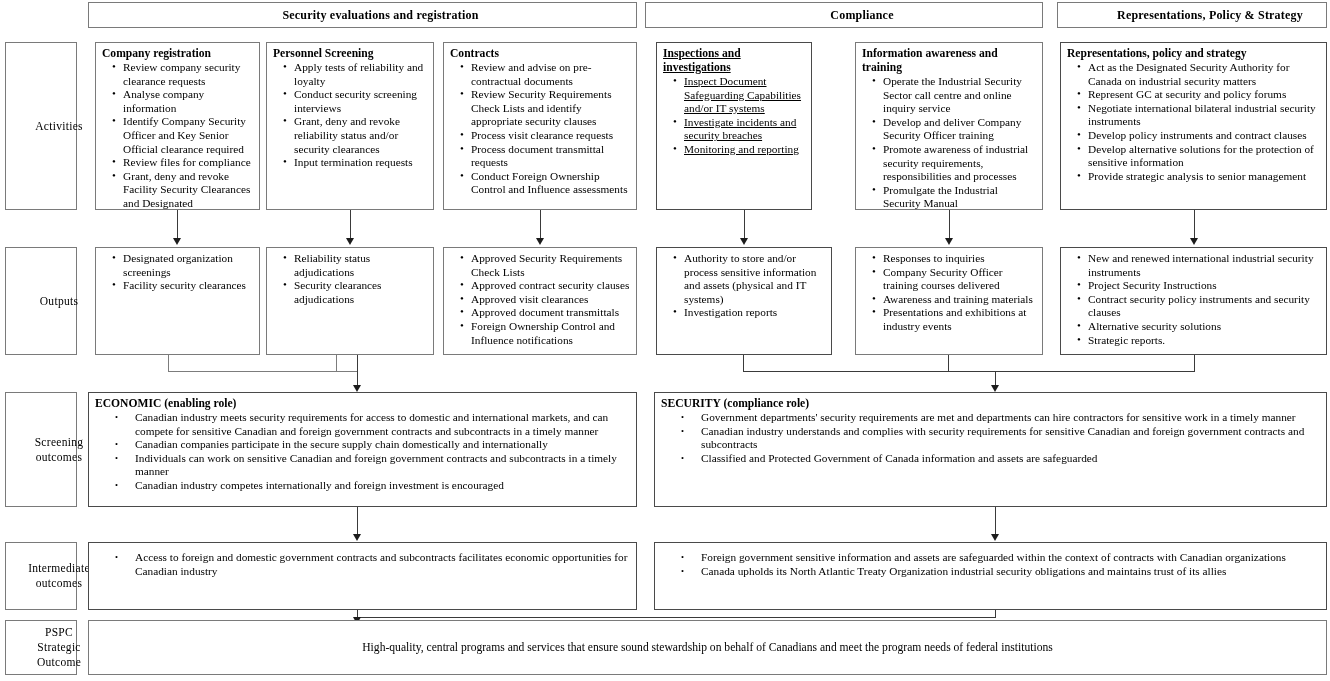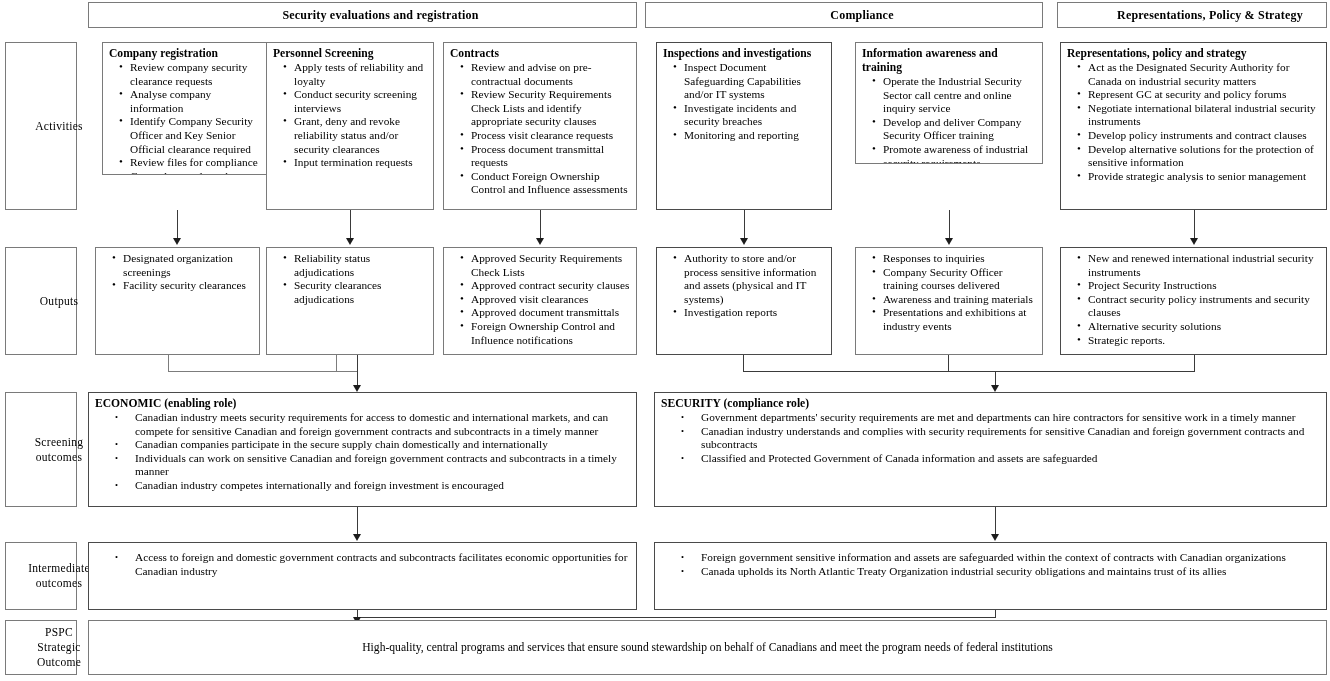--- a/index.html
+++ b/index.html
@@ -116,21 +116,21 @@
   <div class="box rowlabel" style="left:5px;top:392px;width:72px;height:115px;">
     <span>Screening outcomes</span>
   </div>
   <div class="box rowlabel" style="left:5px;top:542px;width:72px;height:68px;">
     <span>Intermediate outcomes</span>
   </div>
   <div class="box rowlabel" style="left:5px;top:620px;width:72px;height:55px;align-items:center;">
     <span>PSPC Strategic Outcome</span>
   </div>
 
-  <div class="box cell" style="left:102px;top:42px;width:165px;height:133px;">
+  <div class="box cell" style="left:95px;top:42px;width:165px;height:168px;">
     <span class="hd">Company registration</span>
     <ul class="bl">
       <li>Review company security clearance requests</li>
       <li>Analyse company information</li>
       <li>Identify Company  Security Officer and Key Senior Official clearance required</li>
       <li>Review files for compliance</li>
       <li>Grant, deny and revoke Facility Security Clearances and Designated Organization Screenings</li>
     </ul>
   </div>
 
@@ -148,30 +148,30 @@
     <span class="hd">Contracts</span>
     <ul class="bl">
       <li>Review and advise on pre-contractual documents</li>
       <li>Review Security Requirements Check Lists and identify appropriate security clauses</li>
       <li>Process visit clearance requests</li>
       <li>Process document transmittal requests</li>
       <li>Conduct Foreign Ownership Control and Influence assessments</li>
     </ul>
   </div>
 
-  <div class="box cell thin" style="left:656px;top:42px;width:176px;height:168px;">
+  <div class="box cell thin" style="left:656px;top:42px;width:156px;height:168px;text-decoration:underline;">
     <span class="hd">Inspections and investigations</span>
     <ul class="bl">
       <li>Inspect Document Safeguarding Capabilities and/or IT systems</li>
       <li>Investigate incidents and security breaches</li>
       <li>Monitoring and reporting</li>
     </ul>
   </div>
 
-  <div class="box cell" style="left:855px;top:42px;width:188px;height:122px;">
+  <div class="box cell" style="left:855px;top:42px;width:188px;height:168px;">
     <span class="hd">Information awareness and training</span>
     <ul class="bl">
       <li>Operate the Industrial Security Sector call centre and online inquiry service</li>
       <li>Develop and deliver Company Security Officer training</li>
       <li>Promote awareness of industrial security requirements, responsibilities and processes</li>
       <li>Promulgate the Industrial Security Manual</li>
     </ul>
   </div>
 
   <div class="box cell thin" style="left:1060px;top:42px;width:267px;height:168px;">

